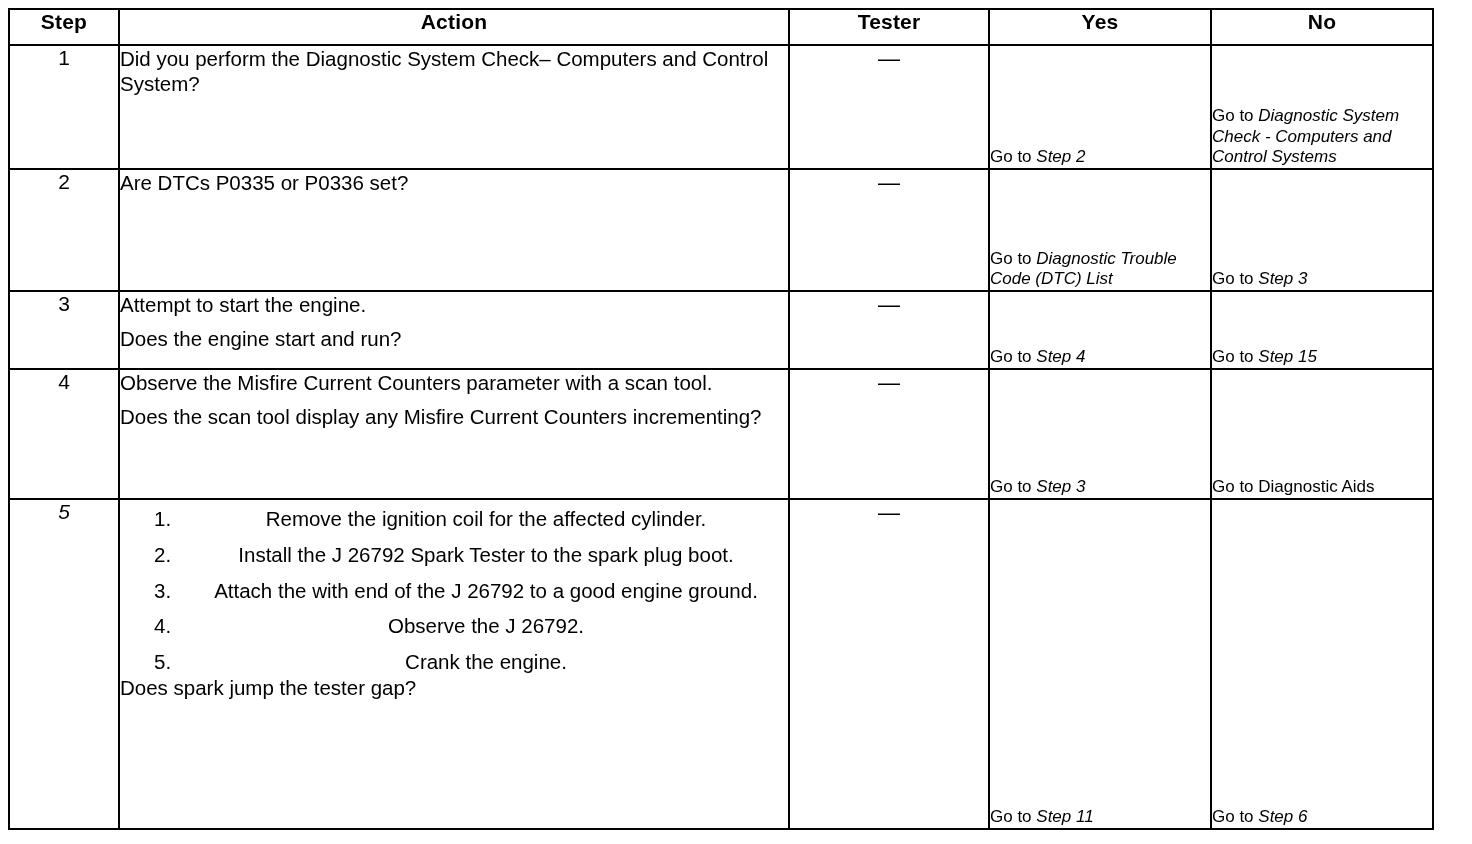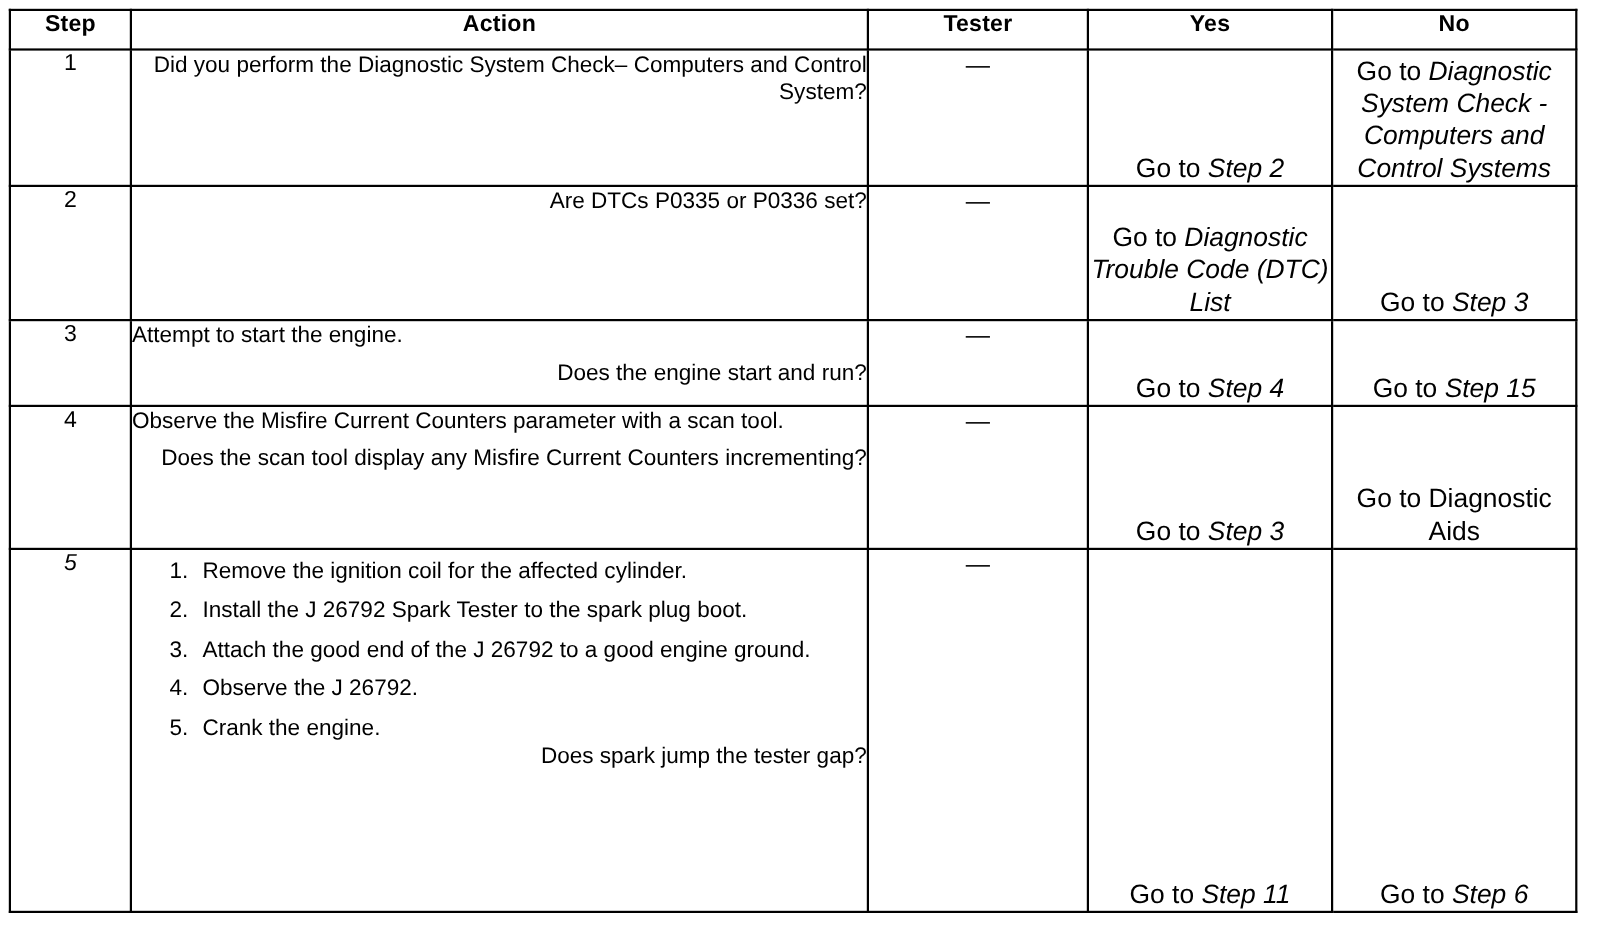--- a/index.html
+++ b/index.html
@@ -73,34 +73,35 @@
   
   td.action {
     padding: 9px 12px 6px 14px;
     font-size: 20.5px;
     line-height: 1.24;
     vertical-align: top;
   }
   td.action p {
     margin: 0 0 9px 0;
   }
-  td.action p:last-child { margin-bottom: 0; text-align: right; }
+  td.action p:last-child { margin-bottom: 0; }
 
   ol.steps {
     margin: 6px 0 0 0;
     padding: 0 0 0 34px;
     list-style: none;
     counter-reset: s;
   }
   ol.steps li {
     position: relative;
     margin: 0 0 10px 0;
     padding-left: 30px;
     line-height: 1.26;
     counter-increment: s;
+    text-align: center;
   }
   ol.steps li:last-child { margin-bottom: 0; }
   ol.steps li::before {
     content: counter(s) ".";
     position: absolute;
     left: 0;
     top: 0;
   }
 
   .tail-q {
@@ -109,22 +110,21 @@
 
   
   td.values {
     text-align: center;
     vertical-align: middle;
     font-size: 22px;
   }
 
   
   td.branch {
-    text-align: center;
-    font-size: 24px;
+    font-size: 17px;
     line-height: 1.22;
     padding: 6px 8px 8px 8px;
   }
   td.branch.bottom   { vertical-align: bottom; }
   td.branch .ital    { font-style: italic; }
 
   
   tr.r1 td { height: 122px; }
   tr.r2 td { height: 120px; }
   tr.r3 td { height: 76px; }
@@ -232,21 +232,21 @@
       </tr>
 
       <tr class="r5">
         <td class="step italic">
           <span class="num">5</span>
         </td>
         <td class="action">
           <ol class="steps">
             <li><span>Remove the ignition coil for the affected cylinder.</span><span class="ital"></span><span></span></li>
             <li><span>Install the </span><span class="ital">J 26792</span><span> Spark Tester to the spark plug boot.</span></li>
-            <li><span>Attach the good end of the </span><span class="ital">J 26792</span><span> to a good engine ground.</span></li>
+            <li><span>Attach the with end of the </span><span class="ital">J 26792</span><span> to a good engine ground.</span></li>
             <li><span>Observe the </span><span class="ital">J 26792</span><span>.</span></li>
             <li><span>Crank the engine.</span><span class="ital"></span><span></span></li>
           </ol>
           <p class="tail-q">Does spark jump the tester gap?</p>
         </td>
         <td class="values">
           <span>—</span>
         </td>
         <td class="branch bottom">
           <span>Go to </span><span class="ital">Step  11</span>

